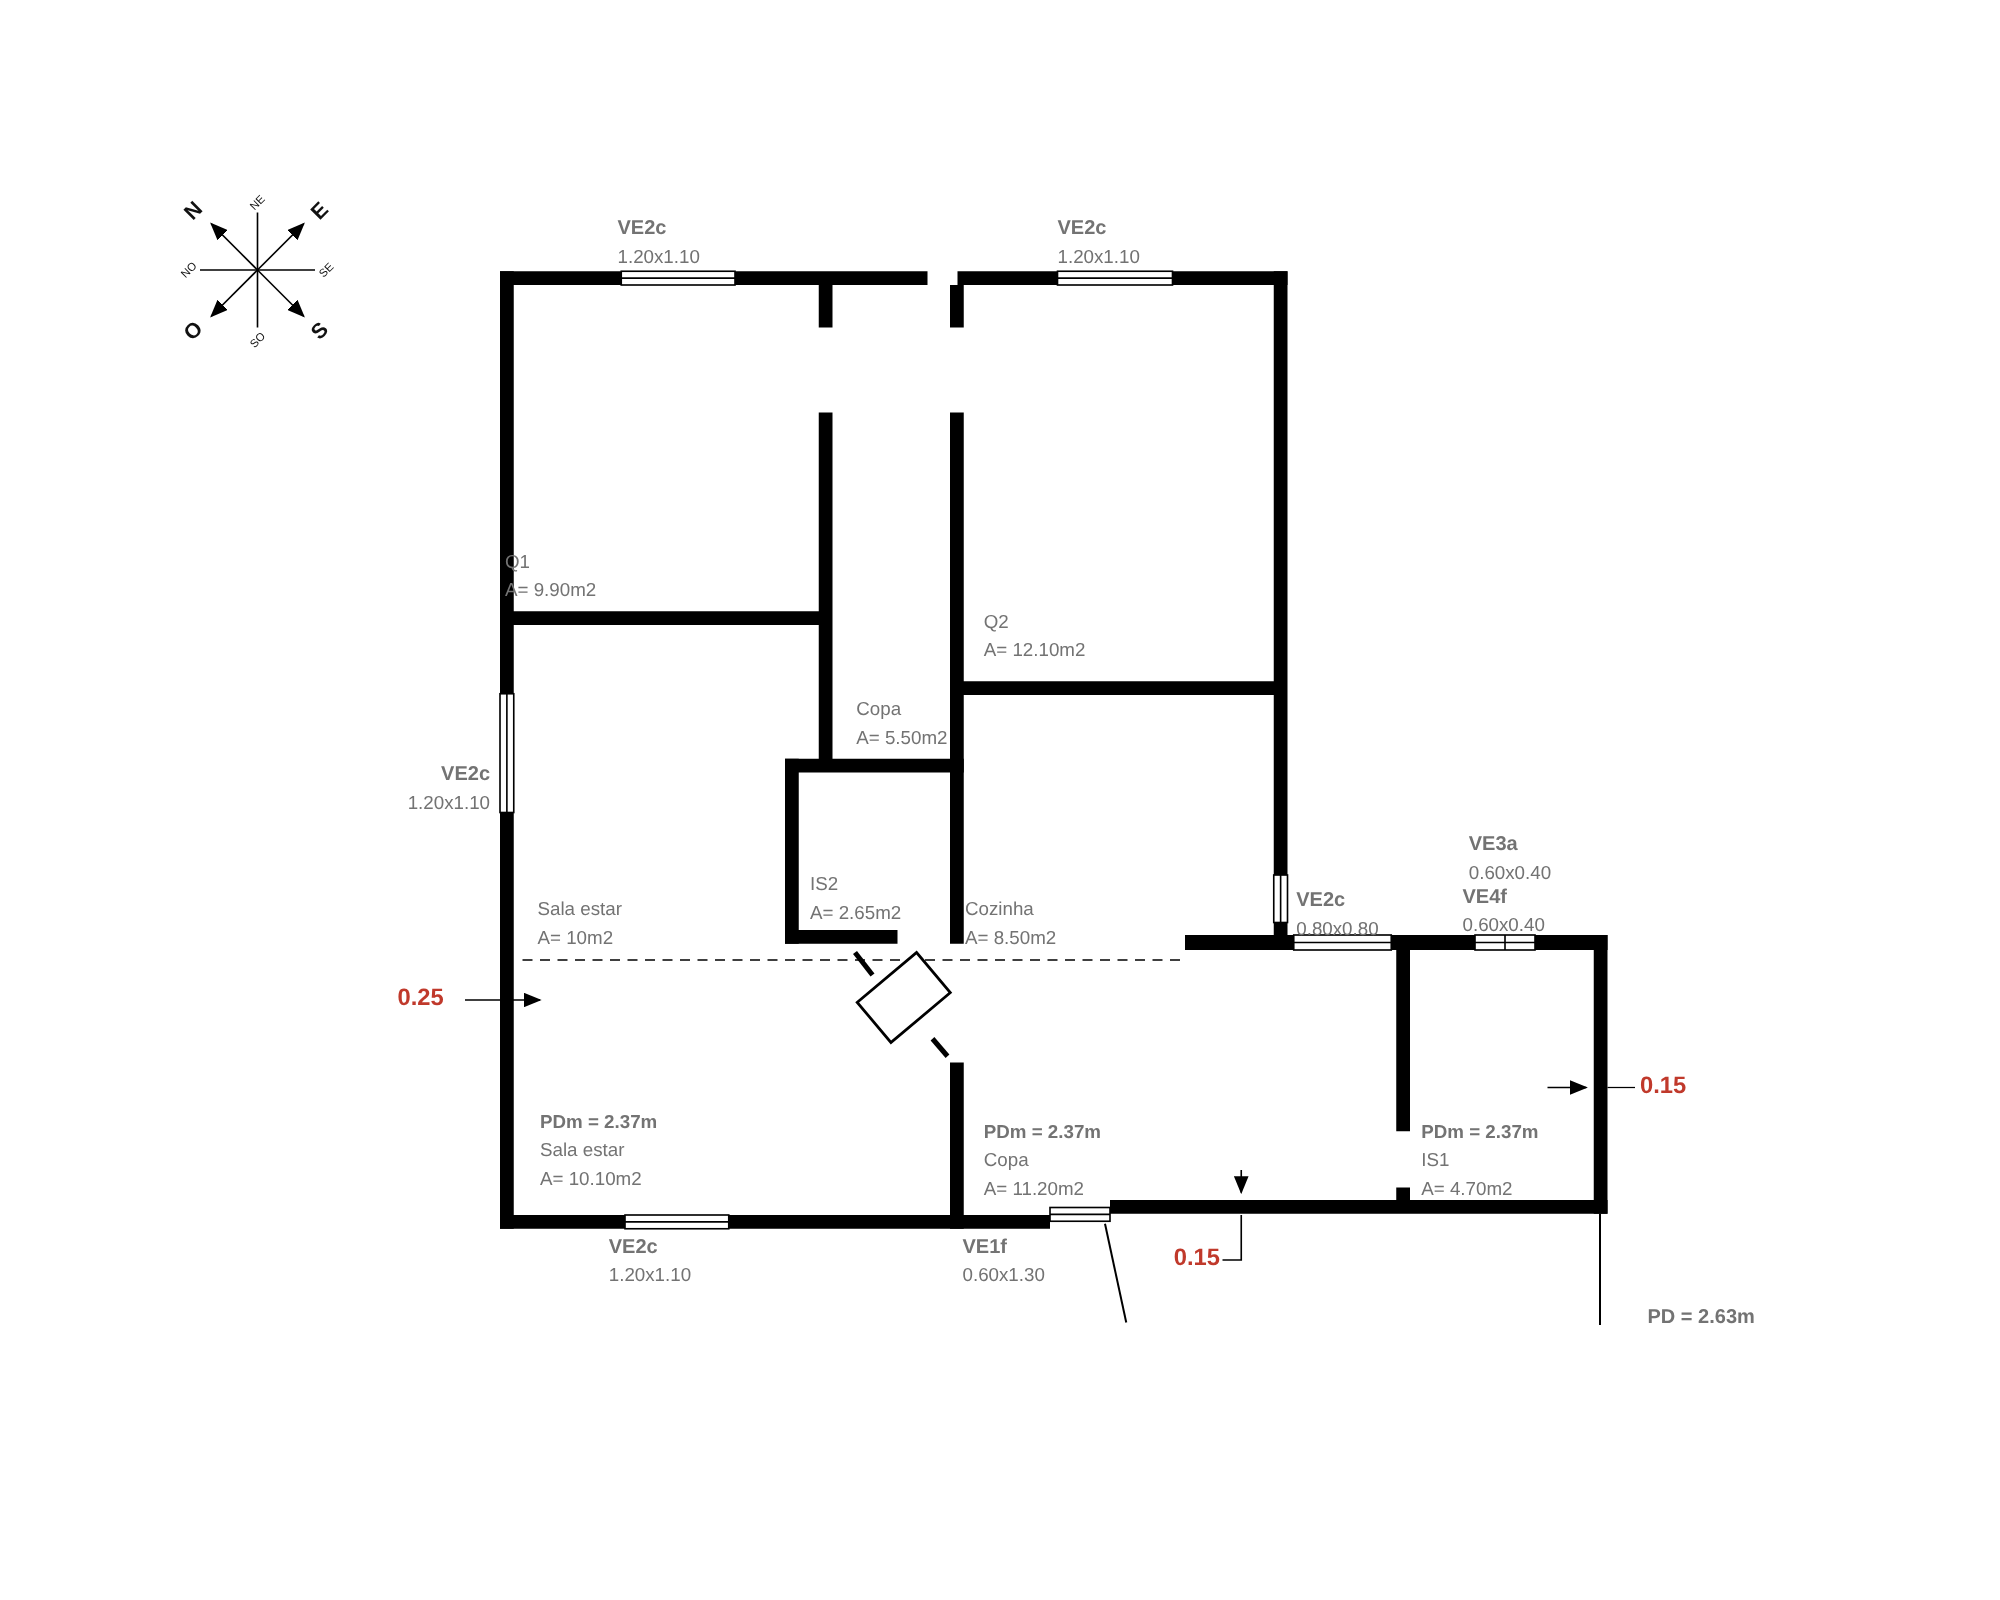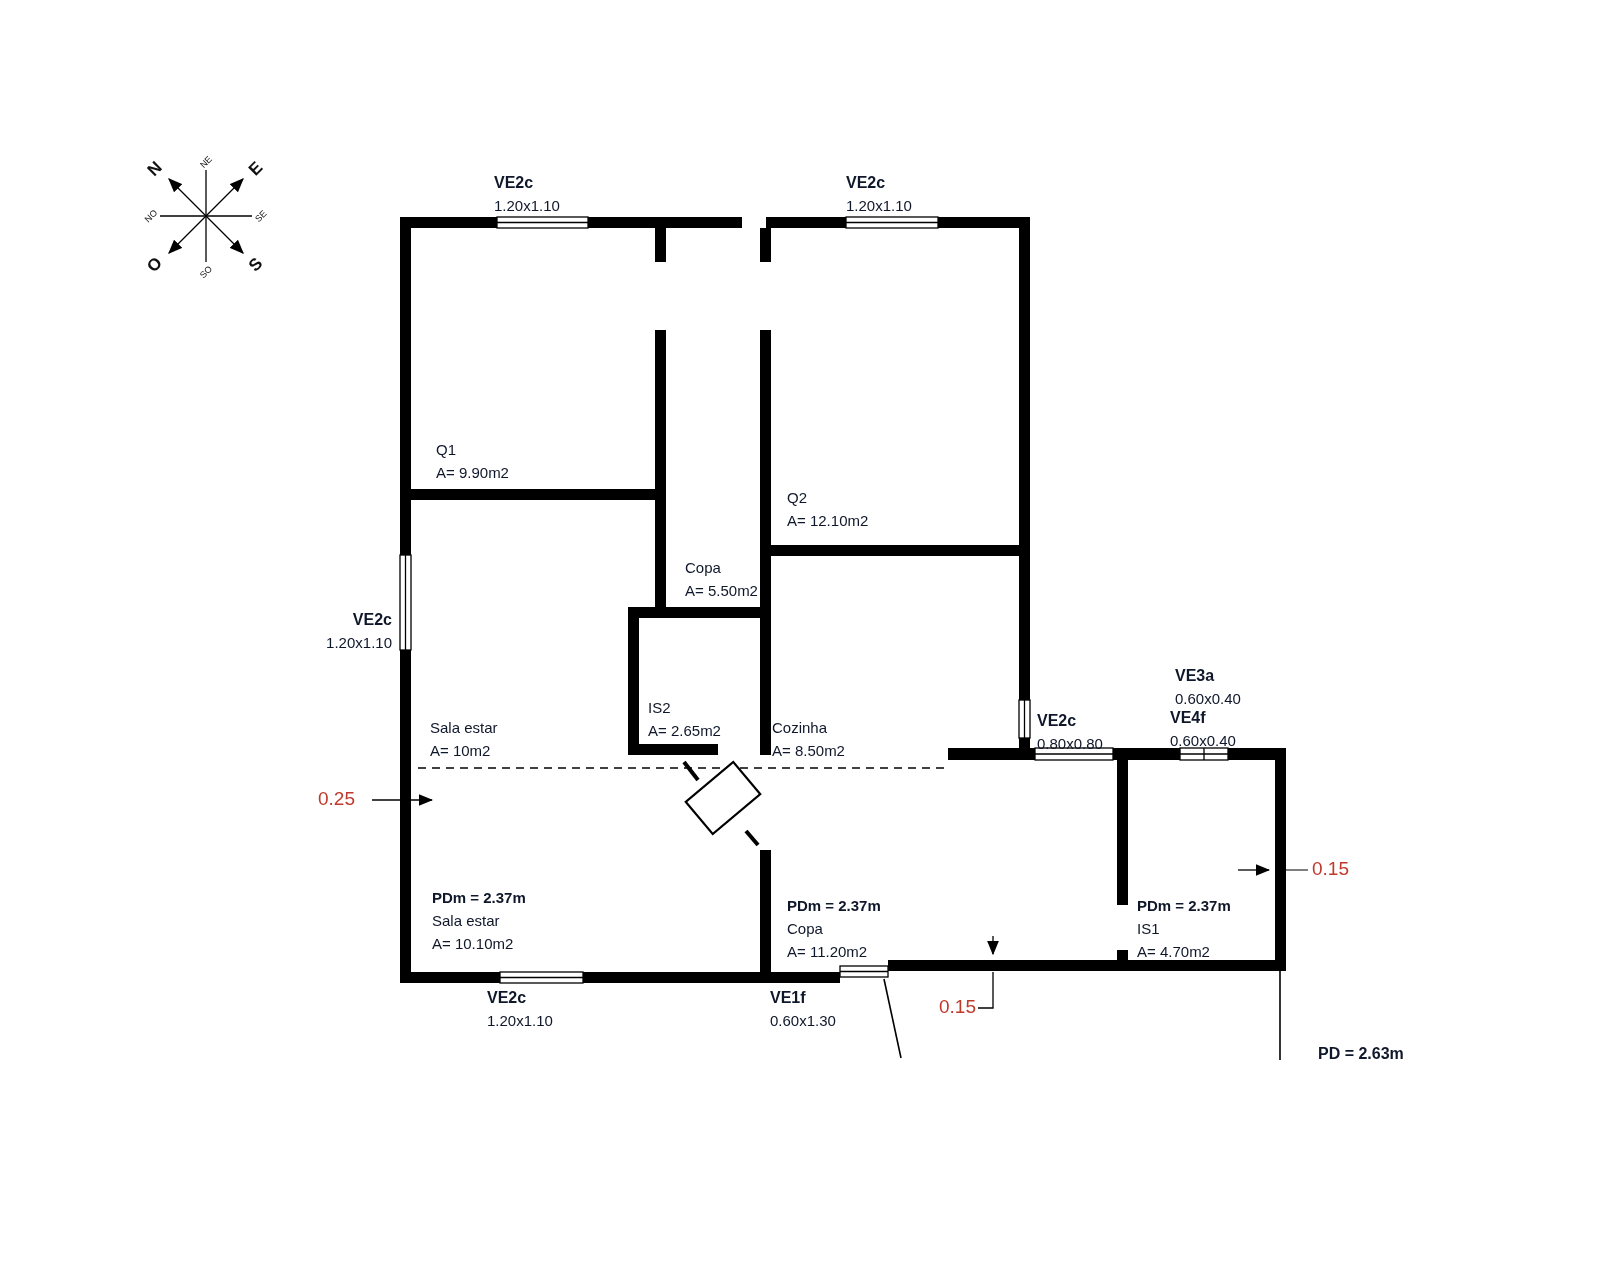--- a/index.html
+++ b/index.html
@@ -1,22 +1,22 @@
 <!DOCTYPE html>
 <html style="--red: #c0392b;"><head>
 <meta charset="utf-8">
 <style>
   html,body{margin:0;padding:0;background:#ffffff;}
   .canvas{position:relative;width:1600px;height:1280px;background:#ffffff;
           font-family:"Liberation Sans",sans-serif;color:#111;overflow:hidden;}
   svg{position:absolute;left:0;top:0;}
-  .lbl{position:absolute;font-size:15px;line-height:23px;white-space:nowrap;color:#0f172a;}
+  .lbl{position:absolute;font-size:15px;line-height:23px;white-space:nowrap;color:#737373;}
   .b{font-weight:bold;}
   .big{font-size:16px;}
-  .red{color:var(--red,#c0392b);font-size:19px;font-weight:400;}
+  .red{color:var(--red,#c0392b);font-size:19px;font-weight:700;}
   .ra{text-align:right;}
 </style>
 </head>
 <body>
 
 <div class="canvas">
 
   <svg width="1600" height="1280" viewBox="0 0 1600 1280">
     <defs>
       <marker id="arr" markerWidth="11" markerHeight="9" refX="10" refY="4.5" orient="auto">
@@ -173,21 +173,21 @@
   <div class="lbl" style="left:1175px;top:664px">
     <div class="b big">VE3a</div>
     <div>0.60x0.40</div>
   </div>
 
   <div class="lbl" style="left:1170px;top:706px">
     <div class="b big">VE4f</div>
     <div>0.60x0.40</div>
   </div>
 
-  <div class="lbl" style="left:436px;top:438px">
+  <div class="lbl" style="left:404px;top:438px">
     <div>Q1</div>
     <div>A= 9.90m2</div>
   </div>
 
   <div class="lbl" style="left:787px;top:486px">
     <div>Q2</div>
     <div>A= 12.10m2</div>
   </div>
 
   <div class="lbl" style="left:685px;top:556px">

